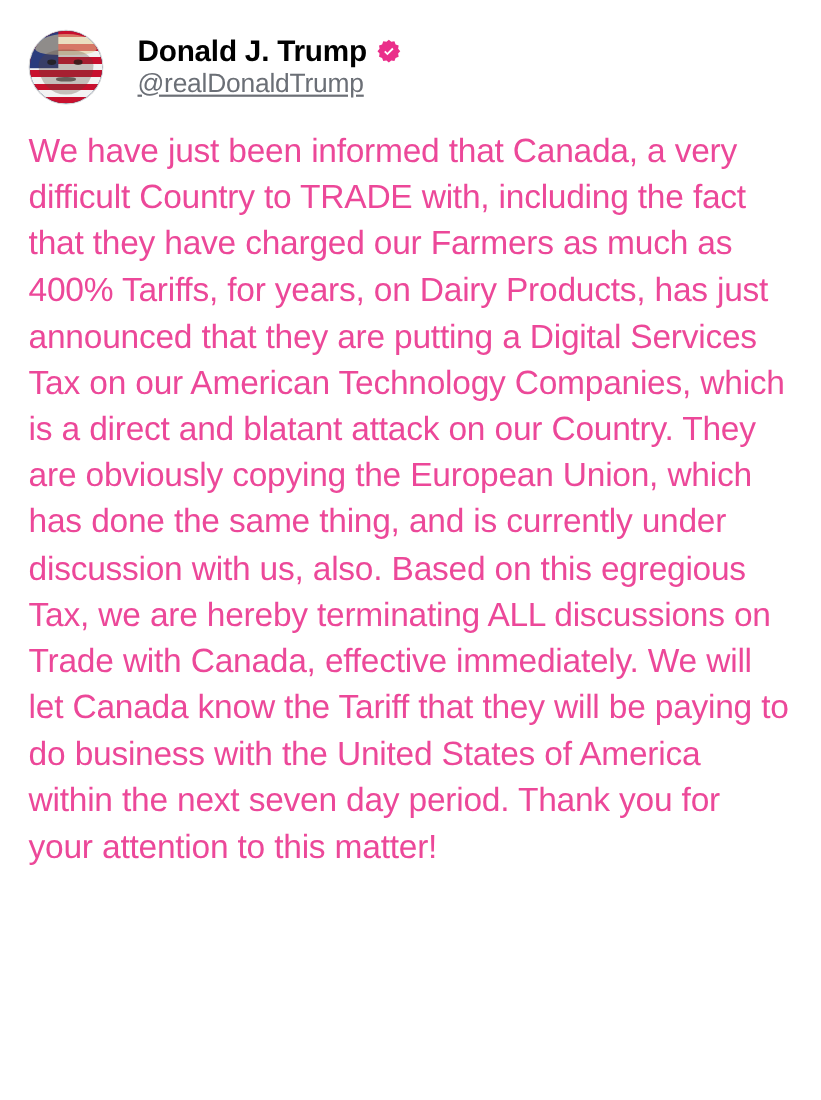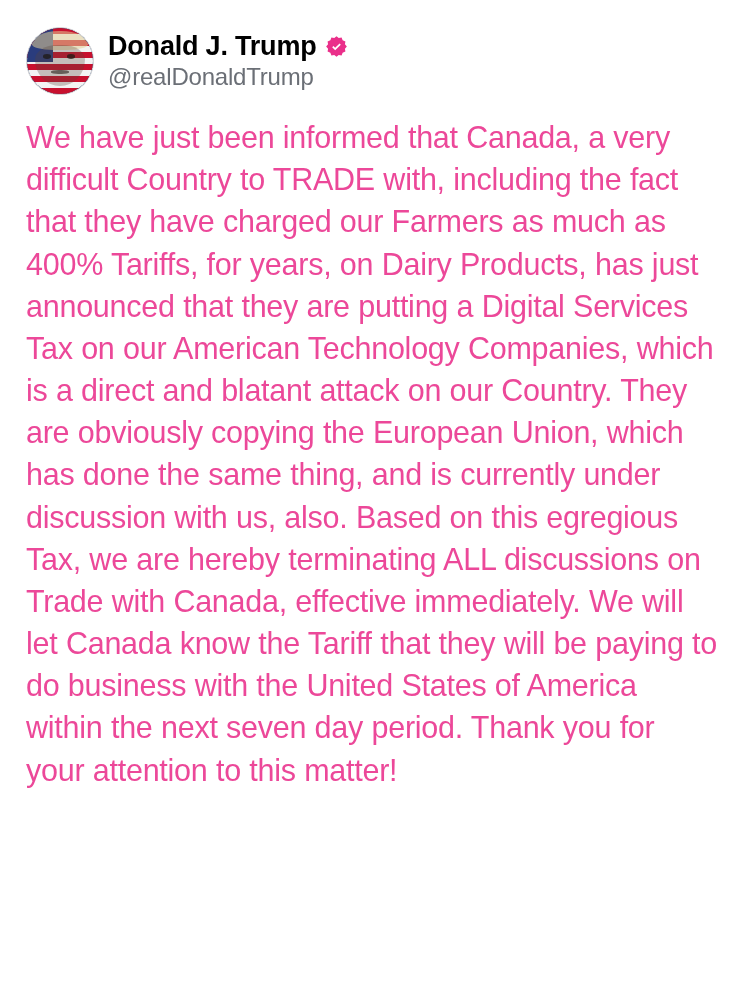--- a/index.html
+++ b/index.html
@@ -19,21 +19,21 @@
   .post {
     width: 746px;
     height: 1000px;
     background: #ffffff;
     padding: 22px 26px 0 26px;
   }
 
   .post-header {
     display: flex;
     align-items: center;
-    gap: 14px;
+    gap: 31px;
     height: 78px;
   }
 
   .avatar {
     width: 68px;
     height: 68px;
     border-radius: 50%;
     flex: 0 0 68px;
     position: relative;
     overflow: hidden;
@@ -113,20 +113,21 @@
     width: 23px;
     height: 23px;
     display: inline-block;
     flex: 0 0 23px;
   }
   .handle {
     font-size: 24px;
     color: #6b6f76;
     line-height: 1.2;
     letter-spacing: -0.2px;
+    text-decoration: underline;
   }
 
   .post-body {
     margin-top: 16px;
     font-size: 30.5px;
     line-height: 1.383;
     color: #ec4899;
     letter-spacing: -0.25px;
     white-space: pre-wrap;
     word-spacing: 0.2px;

